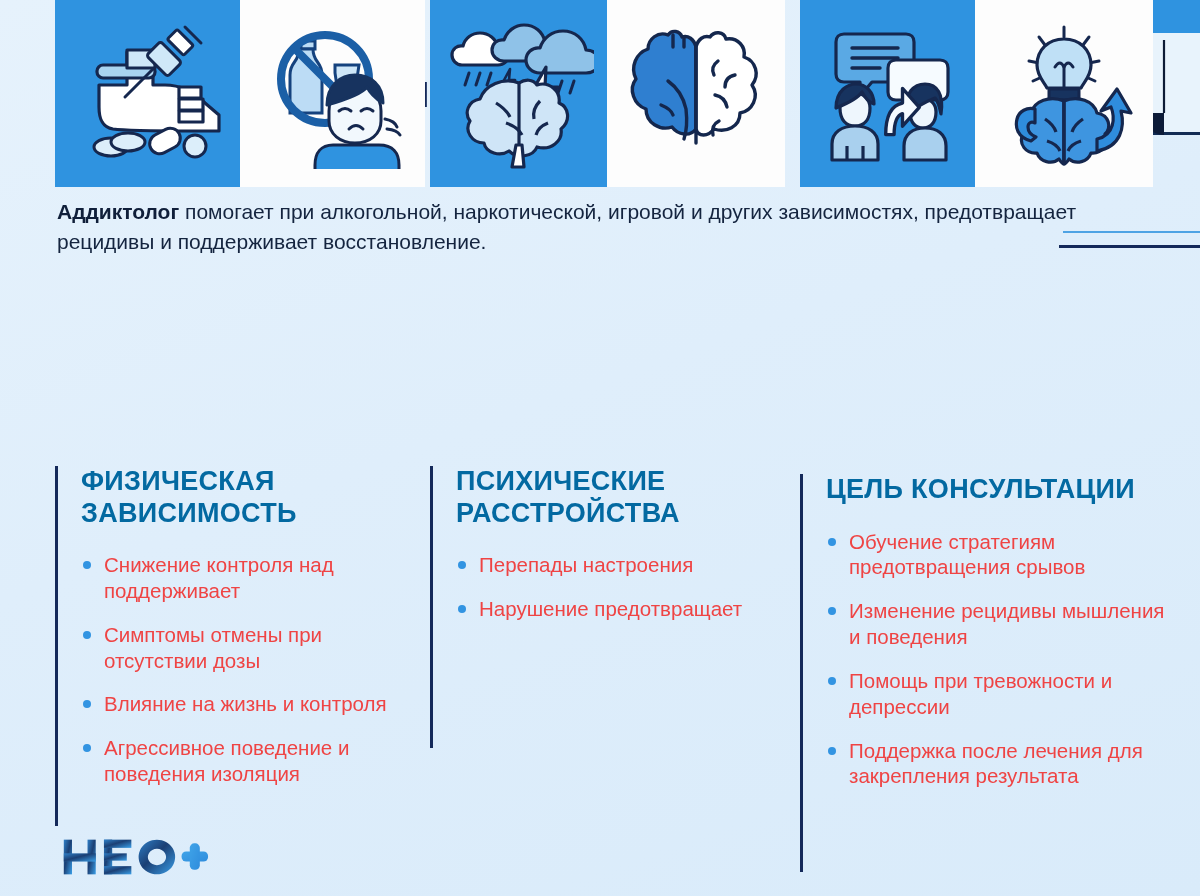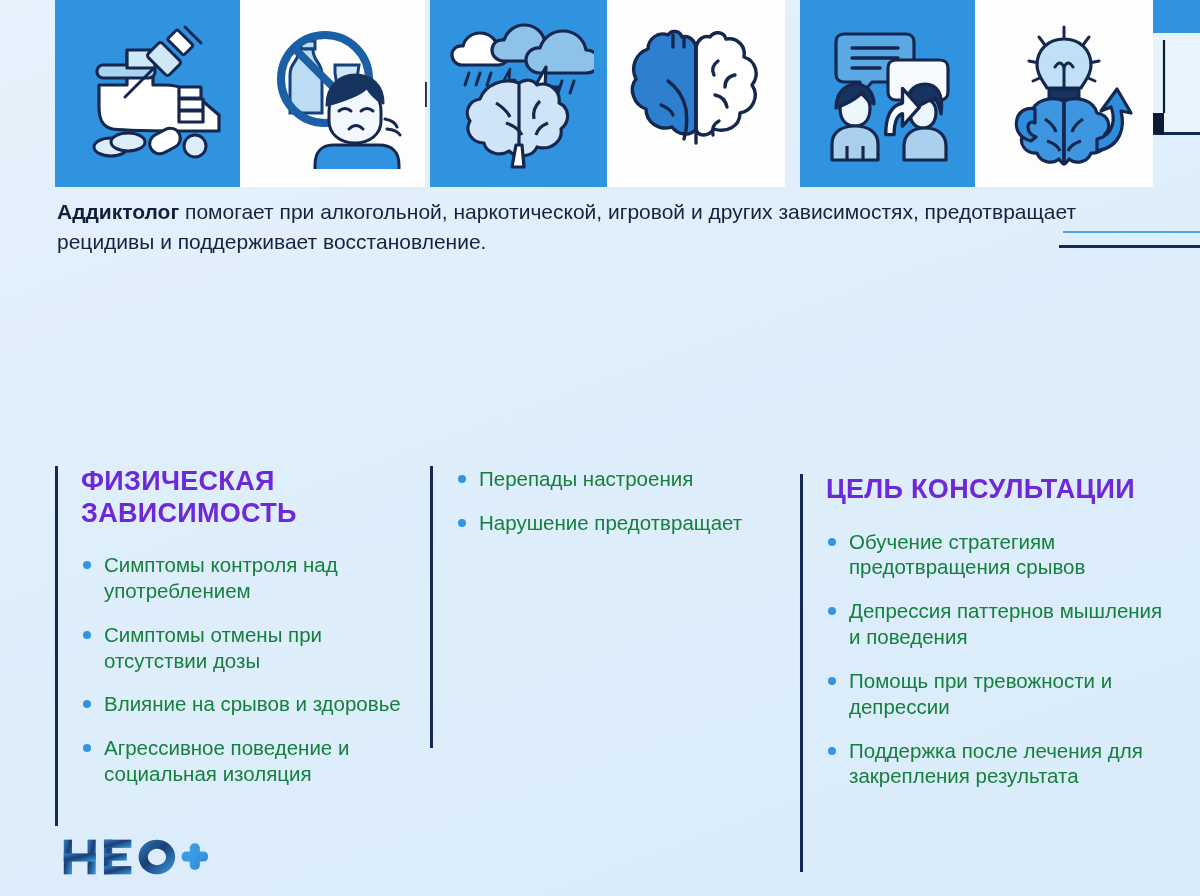--- a/index.html
+++ b/index.html
@@ -37,25 +37,25 @@
   .tile.white{background:#fdfdfd;}
   .tile svg{display:block;}
 
   
   .col{position:absolute;top:466px;padding-left:26px;box-sizing:border-box;}
   .col::before{content:"";position:absolute;left:0;top:0;width:2.5px;
     background:#14295a;}
   .col.c1::before{height:360px;}
   .col.c2::before{height:282px;}
   .col.c3::before{height:398px;}
-  .col-head{font-size:27px;line-height:1.17;font-weight:700;color:#6d28d9;
+  .col-head{font-size:27px;line-height:1.17;font-weight:700;color:#0369a1;
     letter-spacing:0.3px;margin:0 0 23px 0;text-transform:uppercase;}
   .bullets{list-style:none;margin:0;padding:0;}
   .bullets li{position:relative;padding-left:23px;margin-bottom:18px;
-    font-size:20.5px;line-height:1.26;color:#15803d;}
+    font-size:20.5px;line-height:1.26;color:#ef4444;}
   .bullets li::before{content:"";position:absolute;left:2px;top:9px;
     width:8px;height:8px;border-radius:50%;background:#3294e2;}
 
   
   .logo{position:absolute;left:55px;top:836px;height:42px;}
 </style>
 </head>
 <body>
 
 <div class="page">
@@ -230,39 +230,40 @@
         <path d="M92,122 q-10,3 -13,10" fill="none"></path>
       </g>
       <path d="M108,120 c18,-4 18,-22 14,-32 l-10,4 l16,-22 l14,24 l-10,-2 c4,16 0,36 -24,40 z" fill="#2f8ddd" stroke="#15274e" stroke-width="3.2" stroke-linejoin="round"></path>
       <path d="M42,122 c-14,-4 -16,-14 -14,-22 c2,-8 10,-12 18,-10 l0,14 c-4,-2 -7,0 -7,4 c0,4 3,8 8,10 z" fill="#2f8ddd" stroke="#15274e" stroke-width="3.2" stroke-linejoin="round"></path>
     </svg>
   </div>
 
   <div class="col c1" style="left:55px;width:360px;">
     <h2 class="col-head">ФИЗИЧЕСКАЯ ЗАВИСИМОСТЬ</h2>
     <ul class="bullets">
-      <li>Симптомы контроля над употреблением</li>
+      <li>Снижение контроля над поддерживает</li>
       <li>Симптомы отмены при отсутствии дозы</li>
-      <li>Влияние на срывов и здоровье</li>
-      <li>Агрессивное поведение и социальная изоляция</li>
+      <li>Влияние на жизнь и контроля</li>
+      <li>Агрессивное поведение и поведения изоляция</li>
     </ul>
   </div>
 
   <div class="col c2" style="left:430px;width:350px;">
+    <h2 class="col-head">ПСИХИЧЕСКИЕ РАССТРОЙСТВА</h2>
     <ul class="bullets">
       <li>Перепады настроения</li>
       <li>Нарушение предотвращает</li>
     </ul>
   </div>
 
   <div class="col c3" style="left:800px;width:370px;margin-top:8px;">
     <h2 class="col-head">ЦЕЛЬ КОНСУЛЬТАЦИИ</h2>
     <ul class="bullets">
       <li>Обучение стратегиям предотвращения срывов</li>
-      <li>Депрессия паттернов мышления и поведения</li>
+      <li>Изменение рецидивы мышления и поведения</li>
       <li>Помощь при тревожности и депрессии</li>
       <li>Поддержка после лечения для закрепления результата</li>
     </ul>
   </div>
 
   <svg class="logo" width="160" height="46" viewBox="0 0 160 46">
     <defs>
       <linearGradient id="lg" x1="0" y1="0" x2="1" y2="1">
         <stop offset="0%" stop-color="#2f80c8"></stop>
         <stop offset="45%" stop-color="#1b3f74"></stop>

